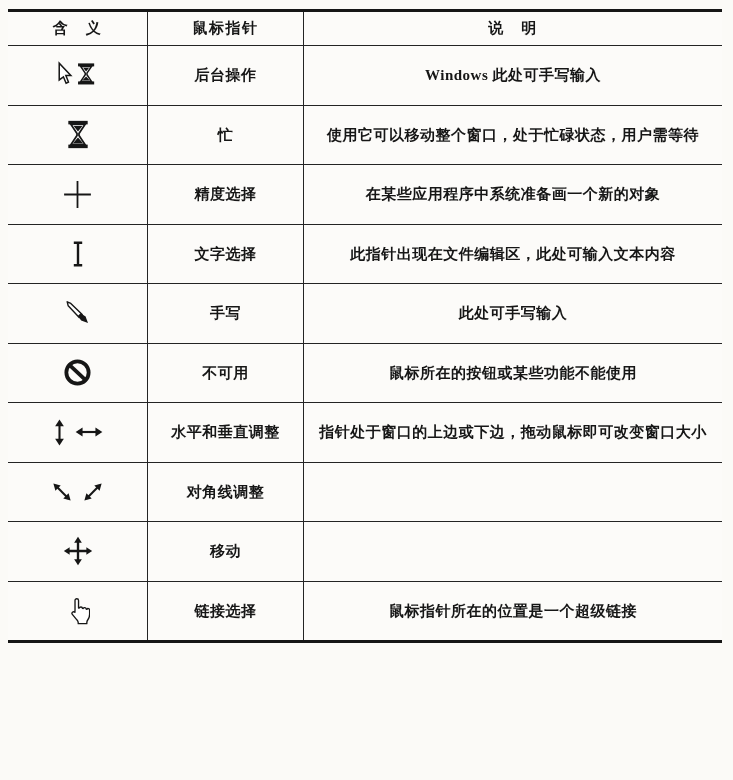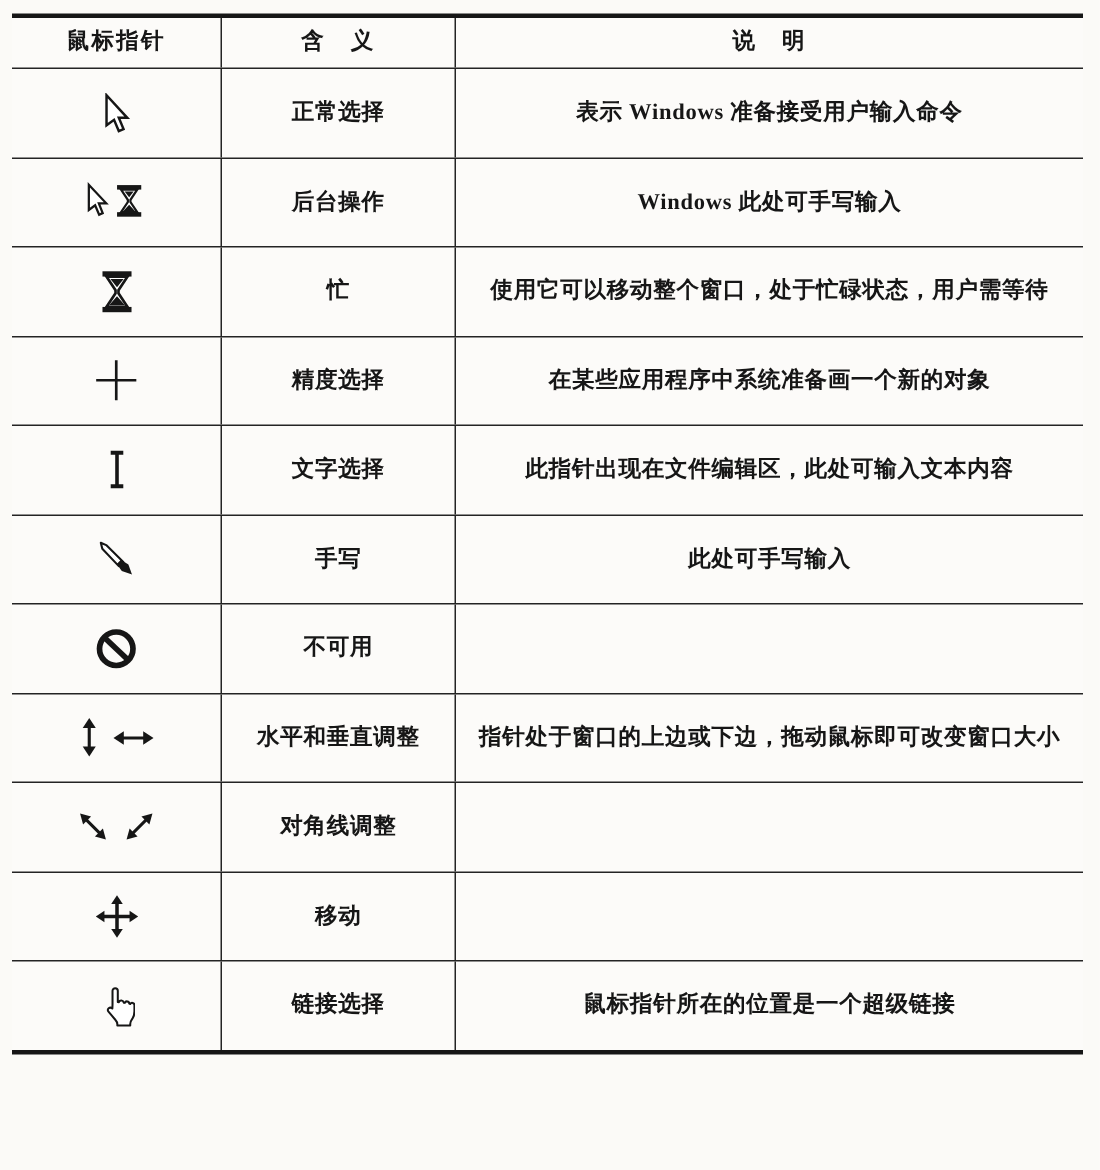--- a/index.html
+++ b/index.html
@@ -110,34 +110,25 @@
       <path d="M27.2 14 L21.8 10.4 L21.8 17.6 Z" fill="#161616"></path>
     </symbol>
     <symbol id="sym-hand" viewBox="0 0 24 28">
       <path d="M9.6 13.2 V4.4 a1.7 1.7 0 0 1 3.4 0 V11.6 l0.7 0.1 a1.6 1.6 0 0 1 3.1 0.3 l0.7 0.15 a1.5 1.5 0 0 1 2.9 0.5 l0.6 0.2 a1.45 1.45 0 0 1 2.7 0.6 V17.6 c0 2.6 -0.7 4 -1.7 5.3 c-0.7 0.9 -1 1.7 -1 2.9 v0.9 h-8.3 v-0.8 c0 -1.1 -0.4 -1.9 -1.3 -2.9 l-4.4 -5.2 c-1.4 -1.6 0.9 -3.5 2.5 -2 Z" fill="#fff" stroke="#161616" stroke-width="1.3" stroke-linejoin="round"></path>
     </symbol>
   </defs>
 </svg>
 
 <div class="table">
   <div class="row header">
+    <div class="cell c2">含　义</div>
     <div class="cell c1">鼠标指针</div>
-    <div class="cell c2">含　义</div>
     <div class="cell c3">说　明</div>
   </div>
   <div id="table-body">
-  <div class="row">
-    <div class="cell c1 icons">
-          <svg class="cursor-icon ic-arrow-pointer">
-            <use href="#sym-arrow-pointer" xlink:href="#sym-arrow-pointer"></use>
-          </svg>
-        </div>
-    <div class="cell c2">正常选择</div>
-    <div class="cell c3">表示 Windows 准备接受用户输入命令</div>
-  </div>
 
 
   <div class="row">
     <div class="cell c1 icons">
           <svg class="cursor-icon ic-background-busy">
             <use href="#sym-background-busy" xlink:href="#sym-background-busy"></use>
           </svg>
         </div>
     <div class="cell c2">后台操作</div>
     <div class="cell c3">Windows 此处可手写输入</div>
@@ -183,20 +174,21 @@
     <div class="cell c3">此处可手写输入</div>
   </div>
 
   <div class="row">
     <div class="cell c1 icons">
           <svg class="cursor-icon ic-no-sign">
             <use href="#sym-no-sign" xlink:href="#sym-no-sign"></use>
           </svg>
         </div>
     <div class="cell c2">不可用</div>
+    <div class="cell c3">鼠标所在的按钮或某些功能不能使用</div>
   </div>
 
   <div class="row">
     <div class="cell c1 icons">
           <svg class="cursor-icon ic-v-resize">
             <use href="#sym-v-resize" xlink:href="#sym-v-resize"></use>
           </svg>
           <svg class="cursor-icon ic-h-resize">
             <use href="#sym-h-resize" xlink:href="#sym-h-resize"></use>
           </svg>

